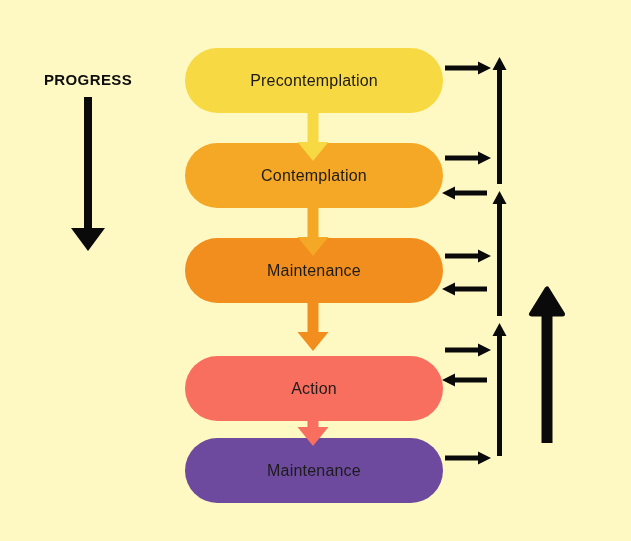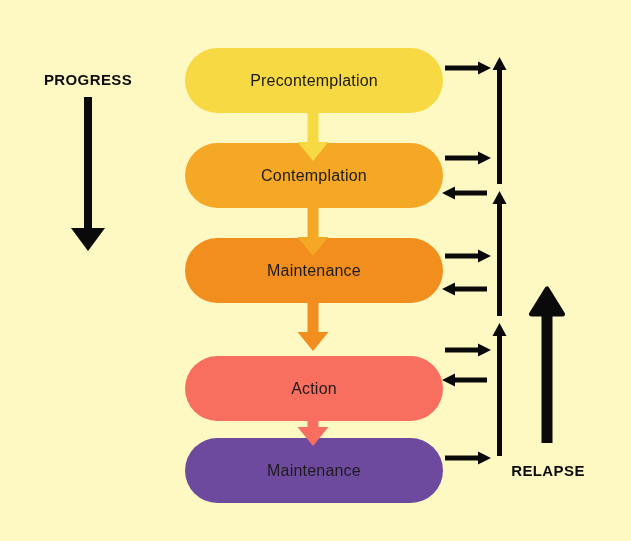--- a/index.html
+++ b/index.html
@@ -51,21 +51,20 @@
   .overlay .blk { fill: #0a0a0a; }
   .overlay .round { stroke: #0a0a0a; stroke-width: 5; stroke-linejoin: round; }
 </style>
 </head>
 <body>
 
 <div class="canvas">
 
   <div class="flow-label" style="left:28px; top:71px;">PROGRESS</div>
 
-  <div class="flow-label" style="left:488px; top:462px;">RELAPSE</div>
 
   <div class="stage" style="top: 48px; background: rgb(247, 217, 68);">
     <span class="stage-label">Precontemplation</span>
   </div>
   <div class="stage" style="top: 143px; background: rgb(245, 167, 38);">
     <span class="stage-label">Contemplation</span>
   </div>
   <div class="stage" style="top: 238px; background: rgb(241, 142, 29);">
     <span class="stage-label">Maintenance</span>
   </div>

